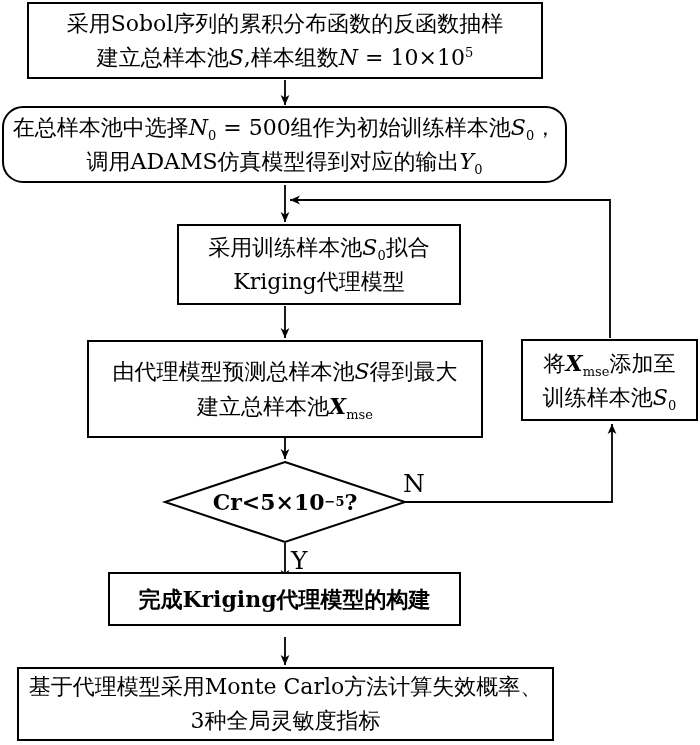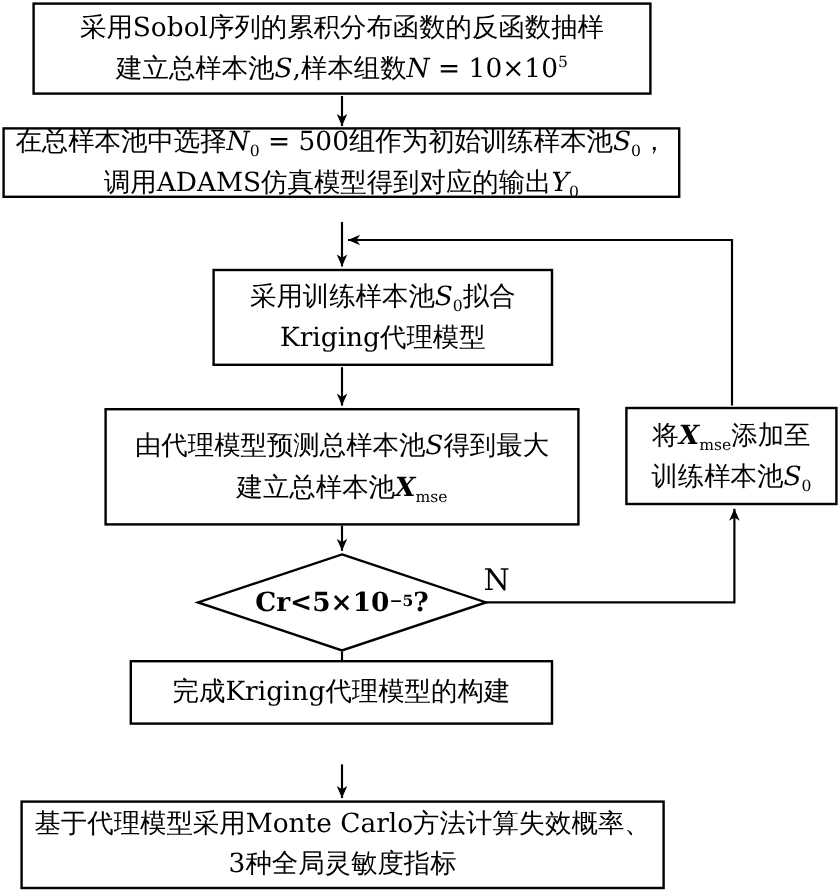--- a/index.html
+++ b/index.html
@@ -27,25 +27,25 @@
     display: flex;
     flex-direction: column;
     justify-content: center;
     align-items: center;
     text-align: center;
     font-size: 22px;
     line-height: 34px;
     white-space: nowrap;
   }
   .b1   { left: 27px;  top: 2px;   width: 516px; height: 77px; }
-  .b2   { left: 2px;   top: 106px; width: 565px; height: 59px; }
+  .b2   { left: 2px;   top: 106px; width: 565px; height: 77px; border-radius: 21px; }
   .b3   { left: 143px; top: 224px; width: 284px; height: 81px; margin-left: 34px; }
   .b4   { left: 87px;  top: 340px; width: 396px; height: 98px; }
   .badd { left: 521px; top: 339px; width: 177px; height: 82px; }
-  .b5   { left: 108px; top: 550px; width: 353px; height: 54px; }
+  .b5   { left: 108px; top: 572px; width: 353px; height: 54px; font-weight: bold; }
   .b6   { left: 17px;  top: 667px; width: 537px; height: 74px; align-items: center; }
   .v  { font-style: italic; }
   .bv { font-style: italic; font-weight: bold; }
   .sb { font-size: 13px; vertical-align: -5px; line-height: 0; }
   .sp { font-size: 13px; vertical-align: 8px;  line-height: 0; }
   .dtext {
     position: absolute;
     left: 165px; top: 464px;
     width: 240px; height: 76px;
     display: flex; align-items: center; justify-content: center;

